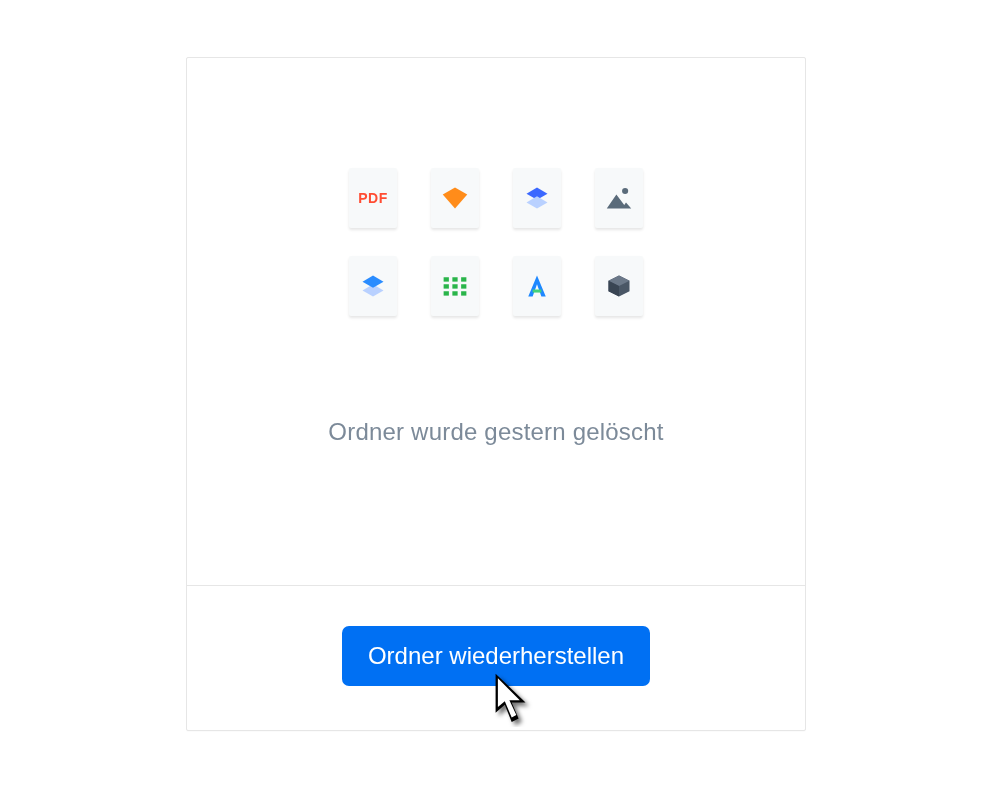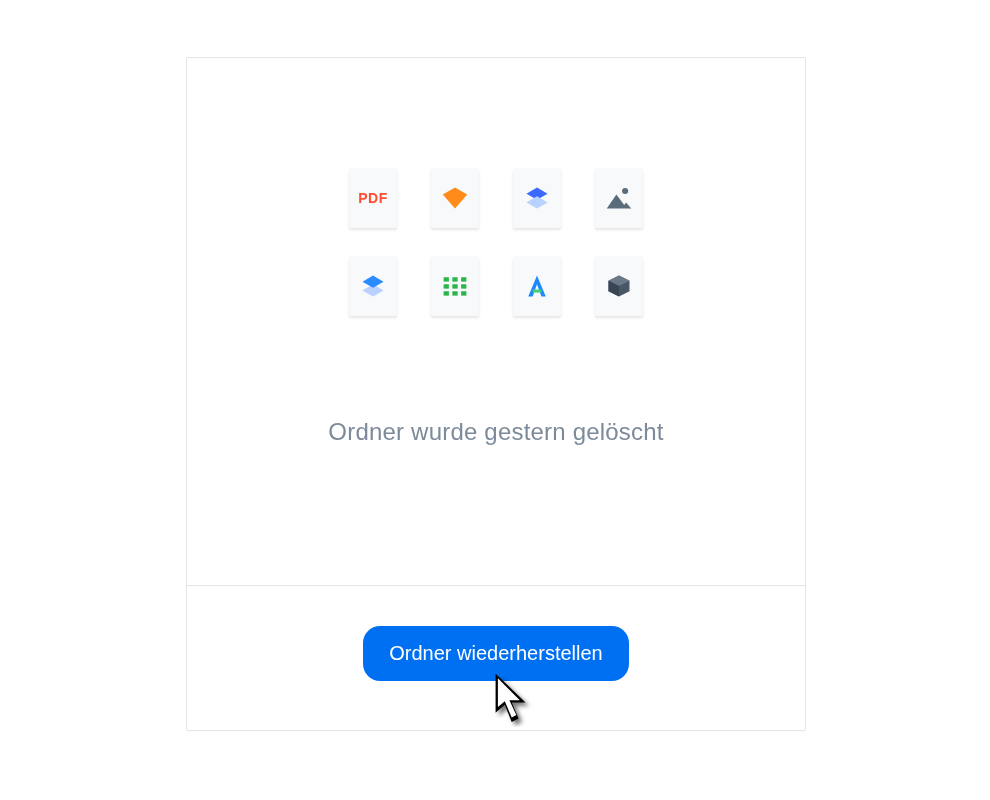--- a/index.html
+++ b/index.html
@@ -75,22 +75,22 @@
     padding-top: 40px;
     box-sizing: border-box;
     position: relative;
     overflow: visible;
   }
   .restore-btn {
     background: #0070f3;
     color: #ffffff;
     border: none;
     padding: 16px 26px;
-    font-size: 20px;
-    border-radius: 17px;
+    font-size: 24px;
+    border-radius: 7px;
     cursor: pointer;
   }
   .cursor {
     position: absolute;
     left: calc(50% - 5px);
     top: 85px;
     width: 46px;
     height: 56px;
     pointer-events: none;
   }

